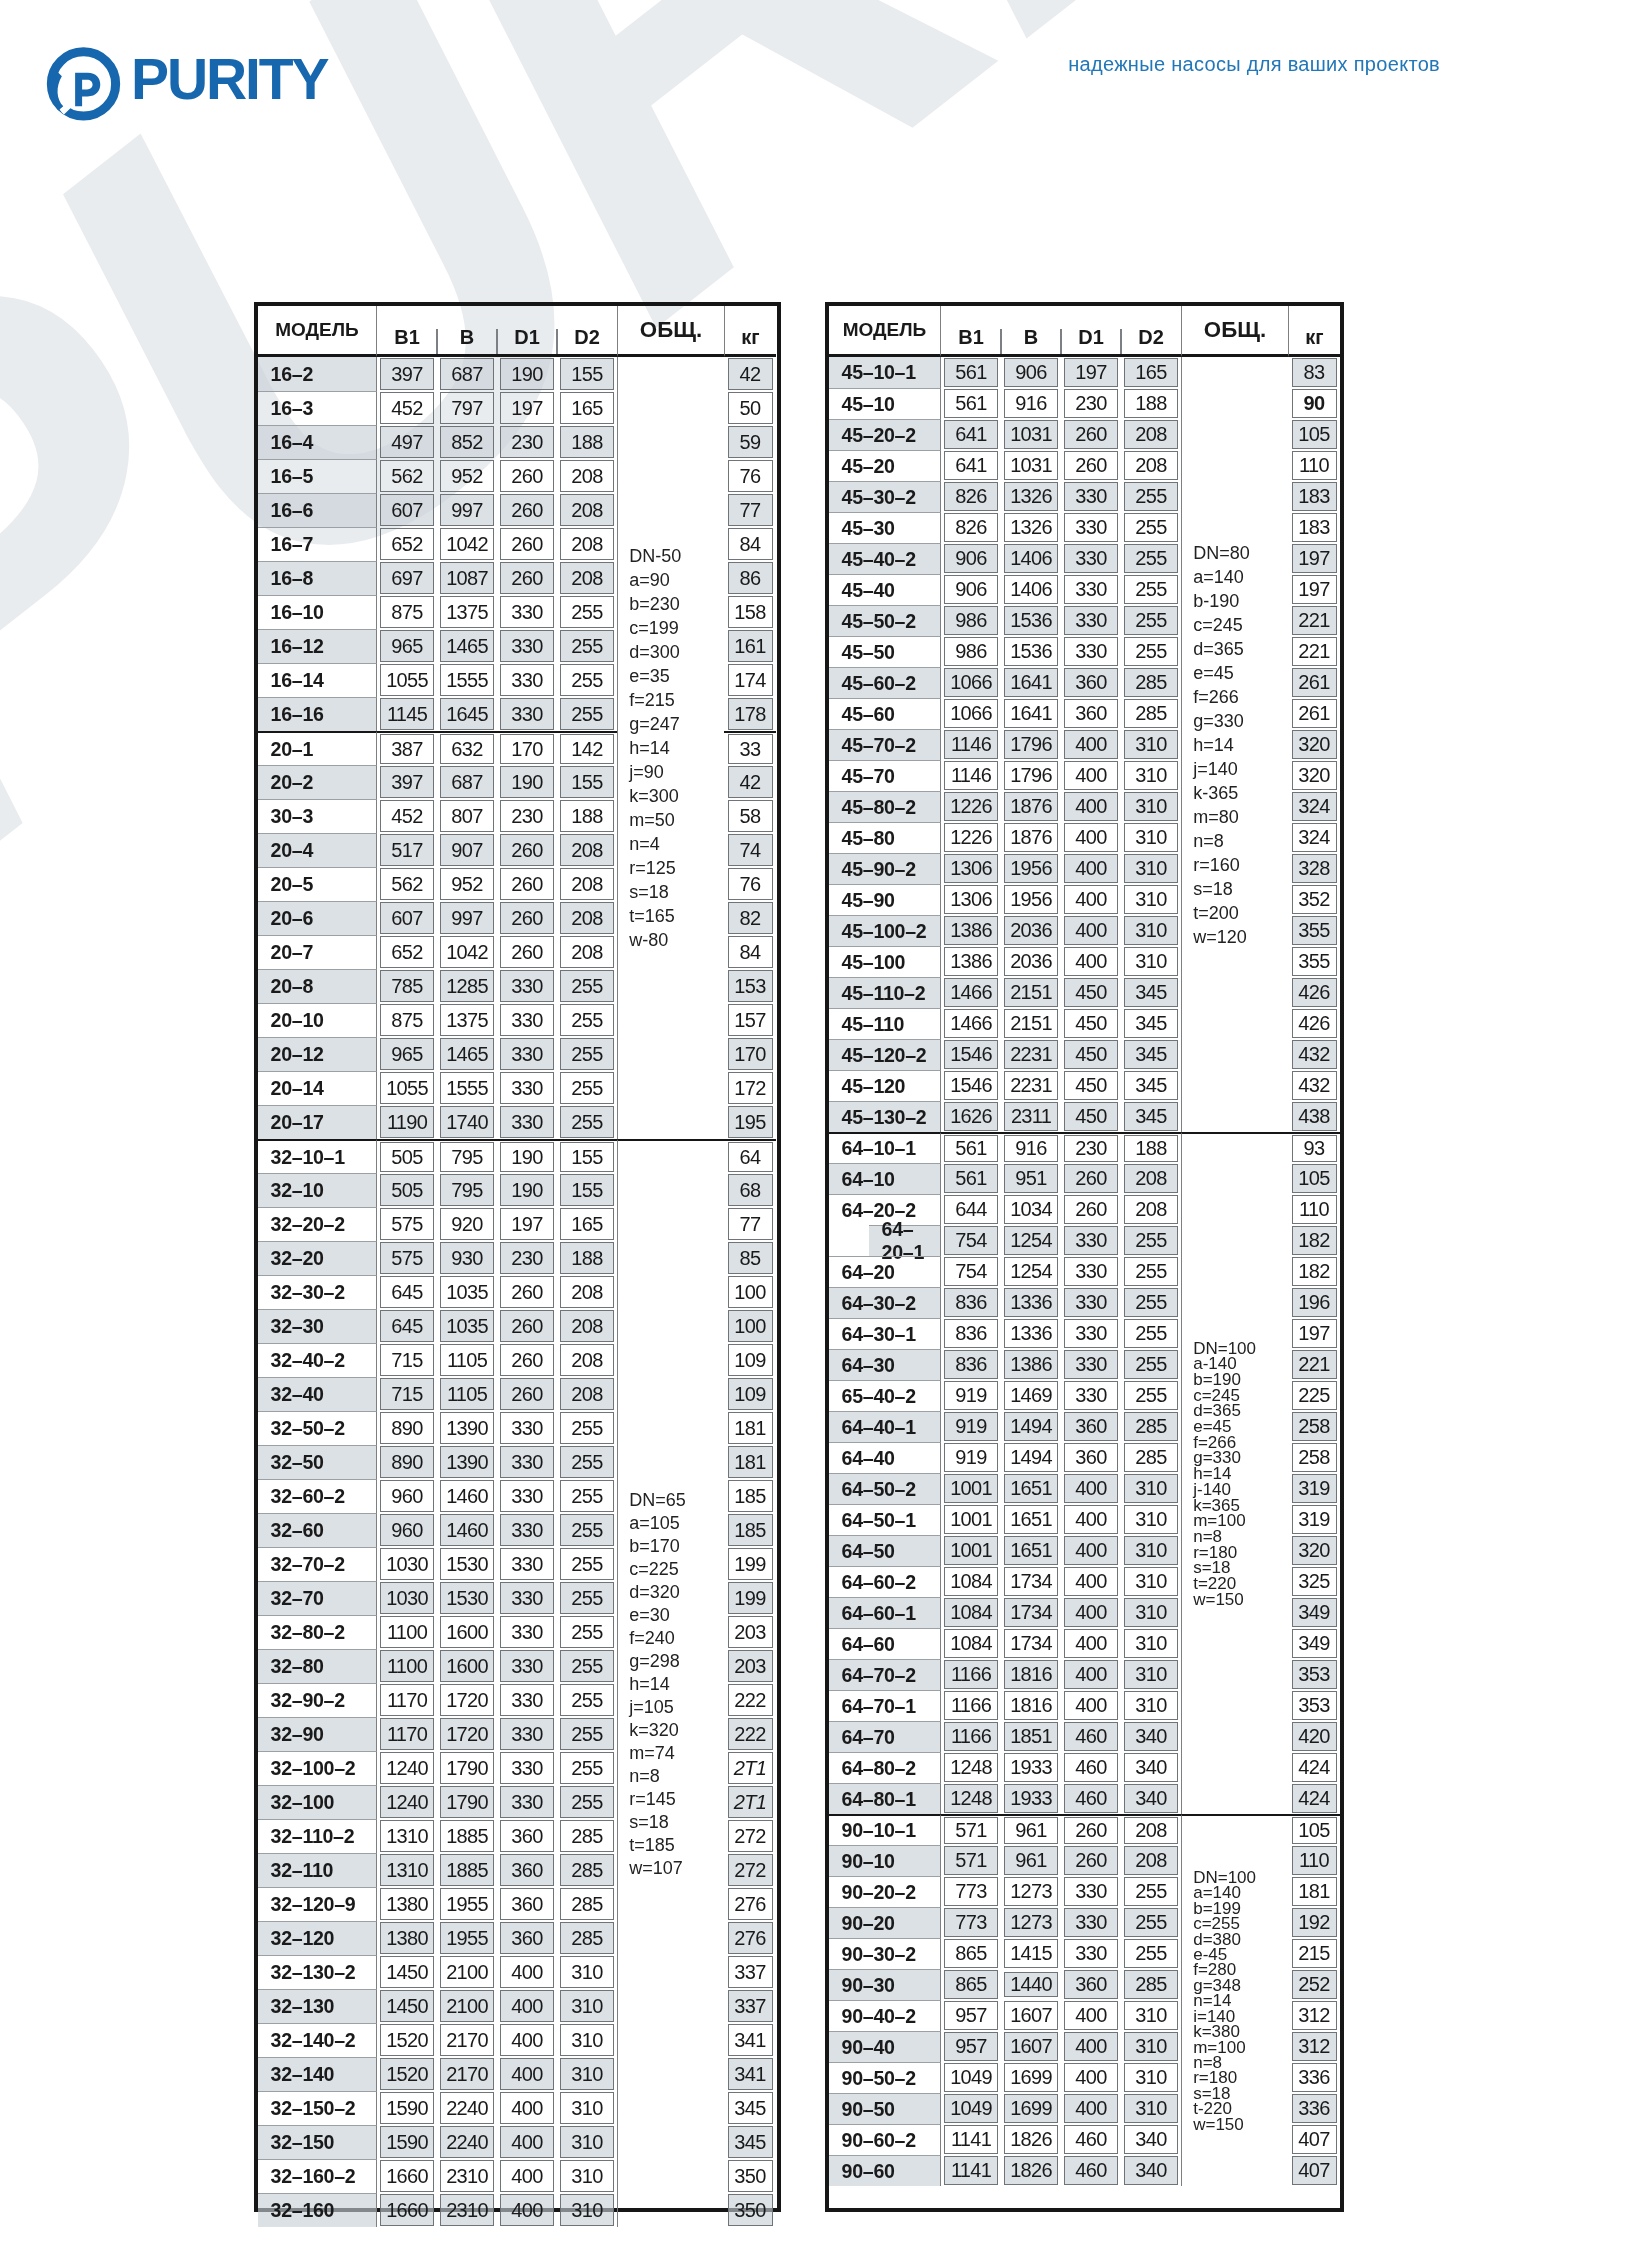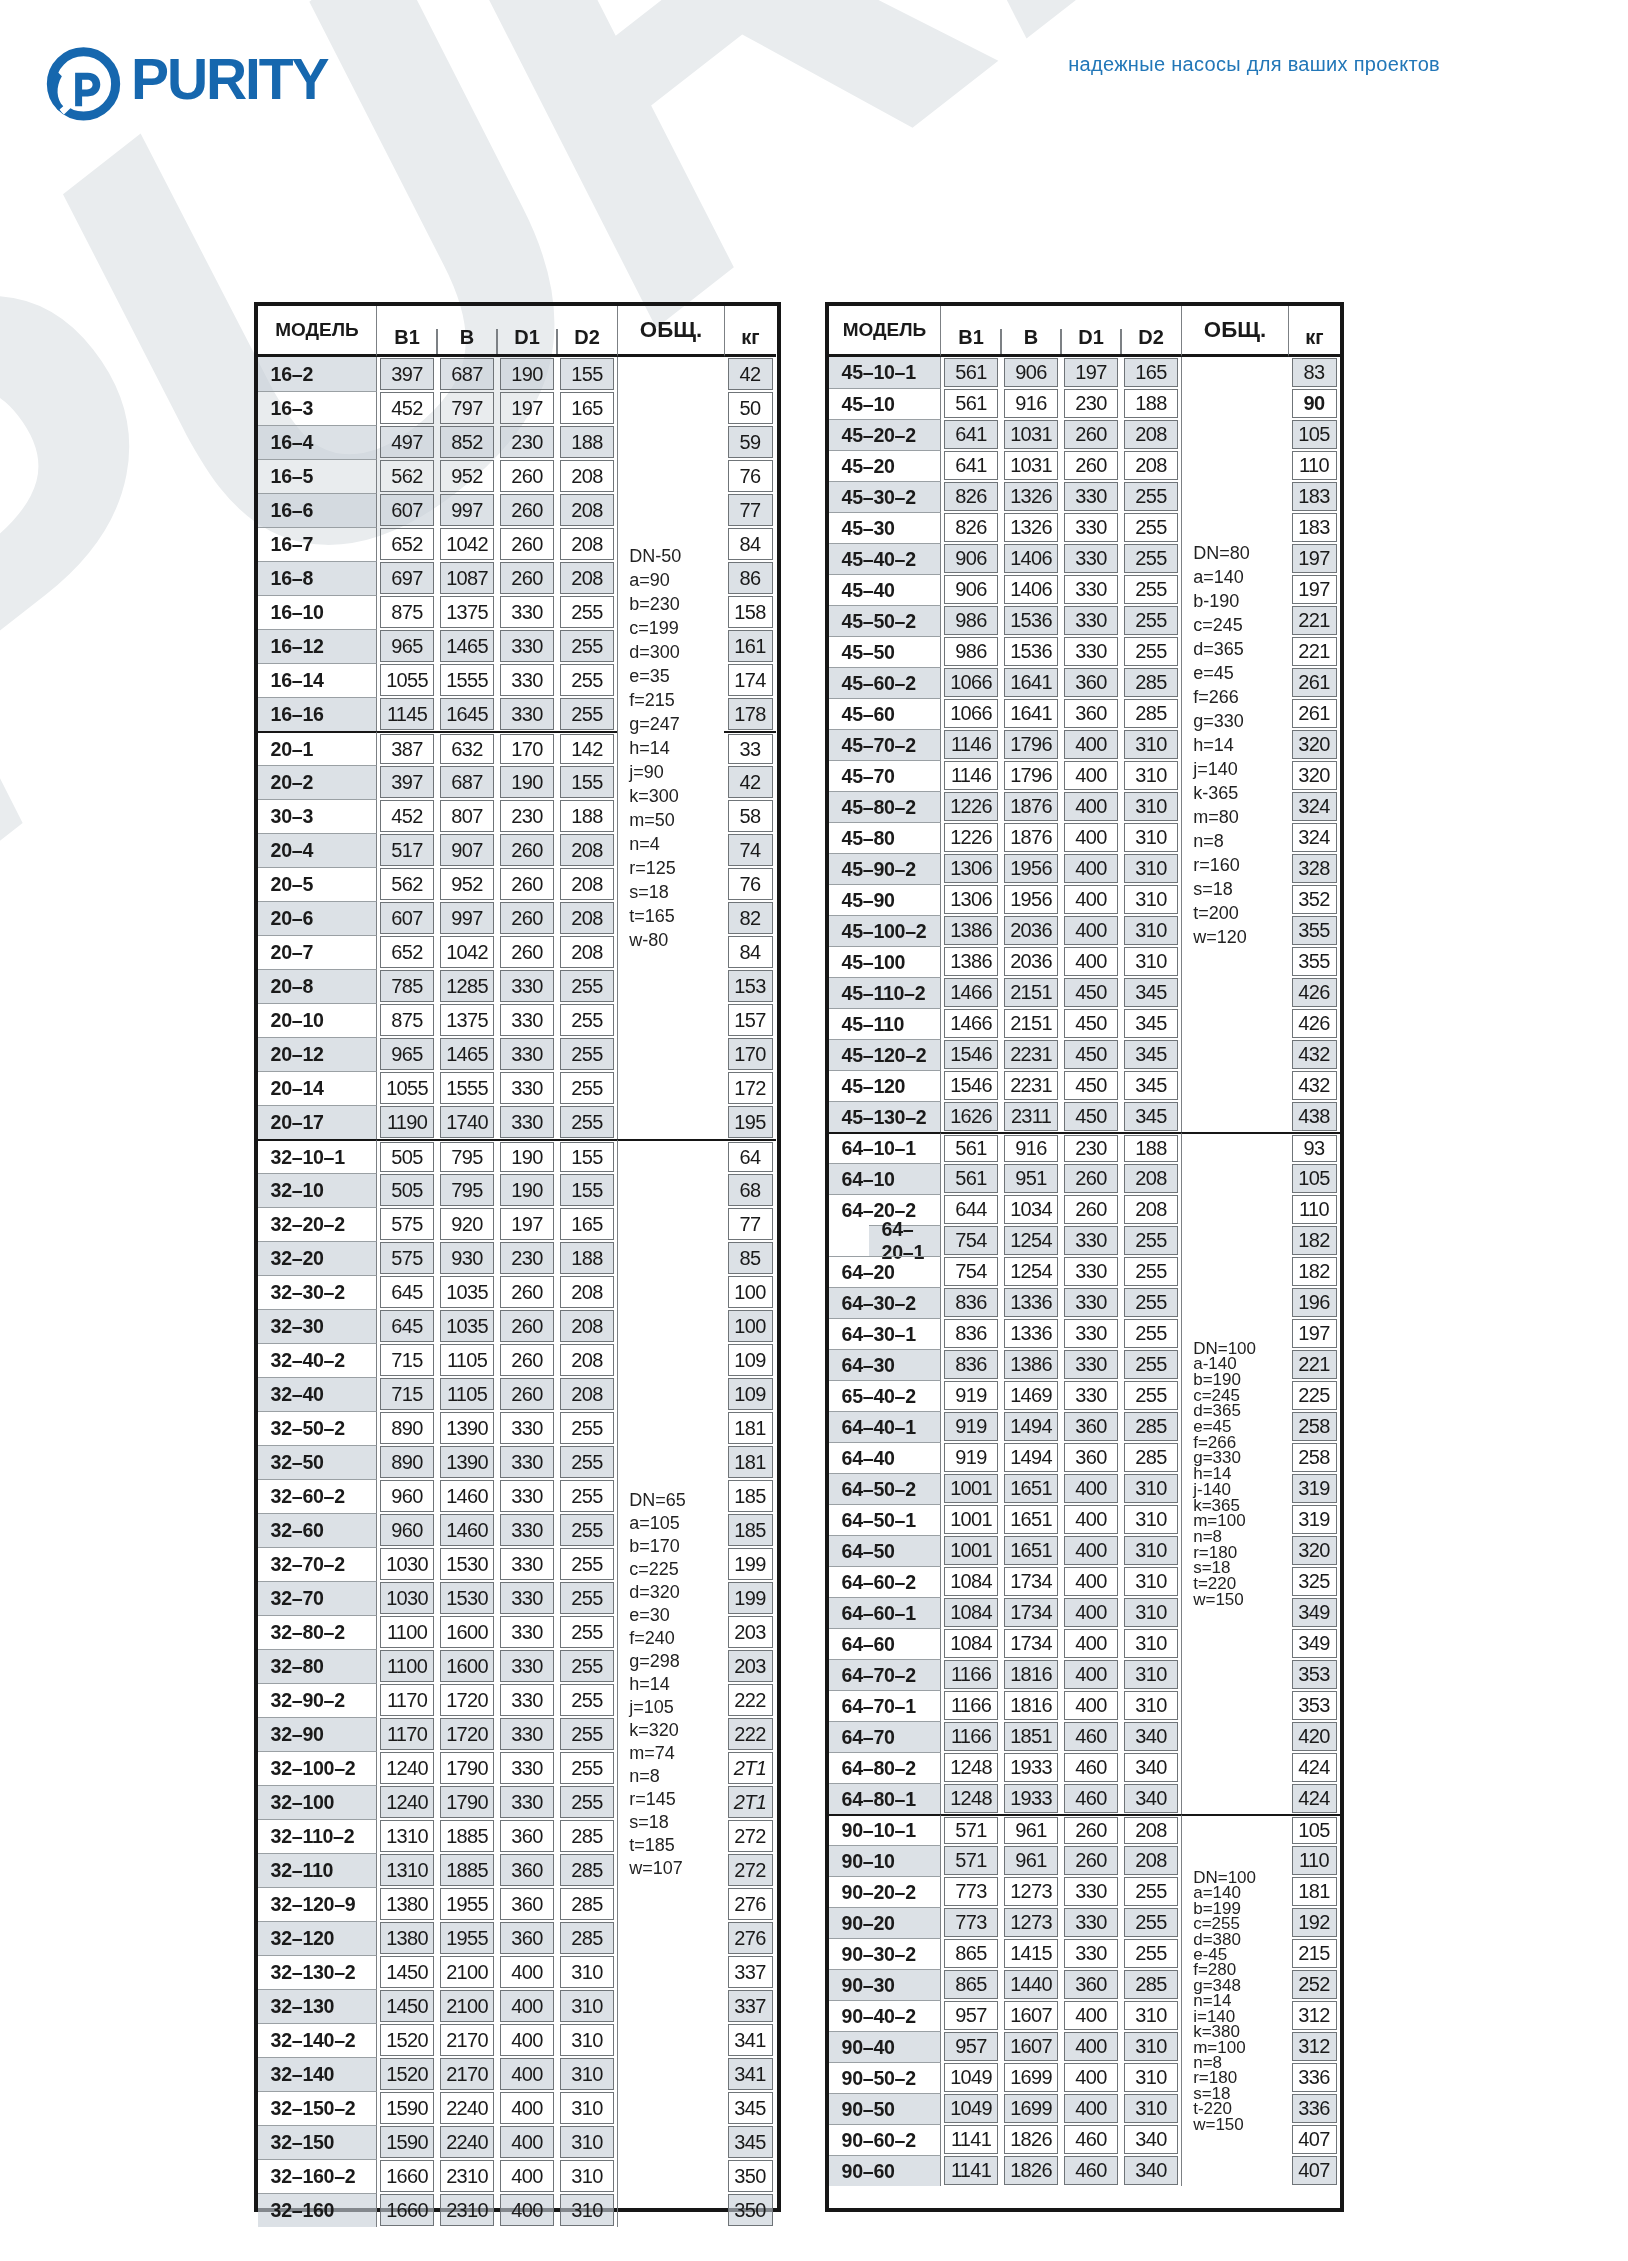--- a/index.html
+++ b/index.html
@@ -1922,21 +1922,21 @@
       <div class="cellw" style="grid-area: 53 / 5;">
         <div class="box">255</div>
       </div>
       <div class="cellw kgw" style="grid-area: 53 / 7;">
         <div class="box">215</div>
       </div>
       <div class="c-model sh" style="grid-area: 54 / 1;">90–30</div>
       <div class="cellw" style="grid-area: 54 / 2;">
         <div class="box sh">865</div>
       </div>
-      <div class="cellw" style="grid-area: 54 / 3;">
+      <div class="cellw" style="grid-area: 54 / 3; align-items: center;">
         <div class="box sh">1440</div>
       </div>
       <div class="cellw" style="grid-area: 54 / 4;">
         <div class="box sh">360</div>
       </div>
       <div class="cellw" style="grid-area: 54 / 5;">
         <div class="box sh">285</div>
       </div>
       <div class="cellw kgw" style="grid-area: 54 / 7;">
         <div class="box sh">252</div>

